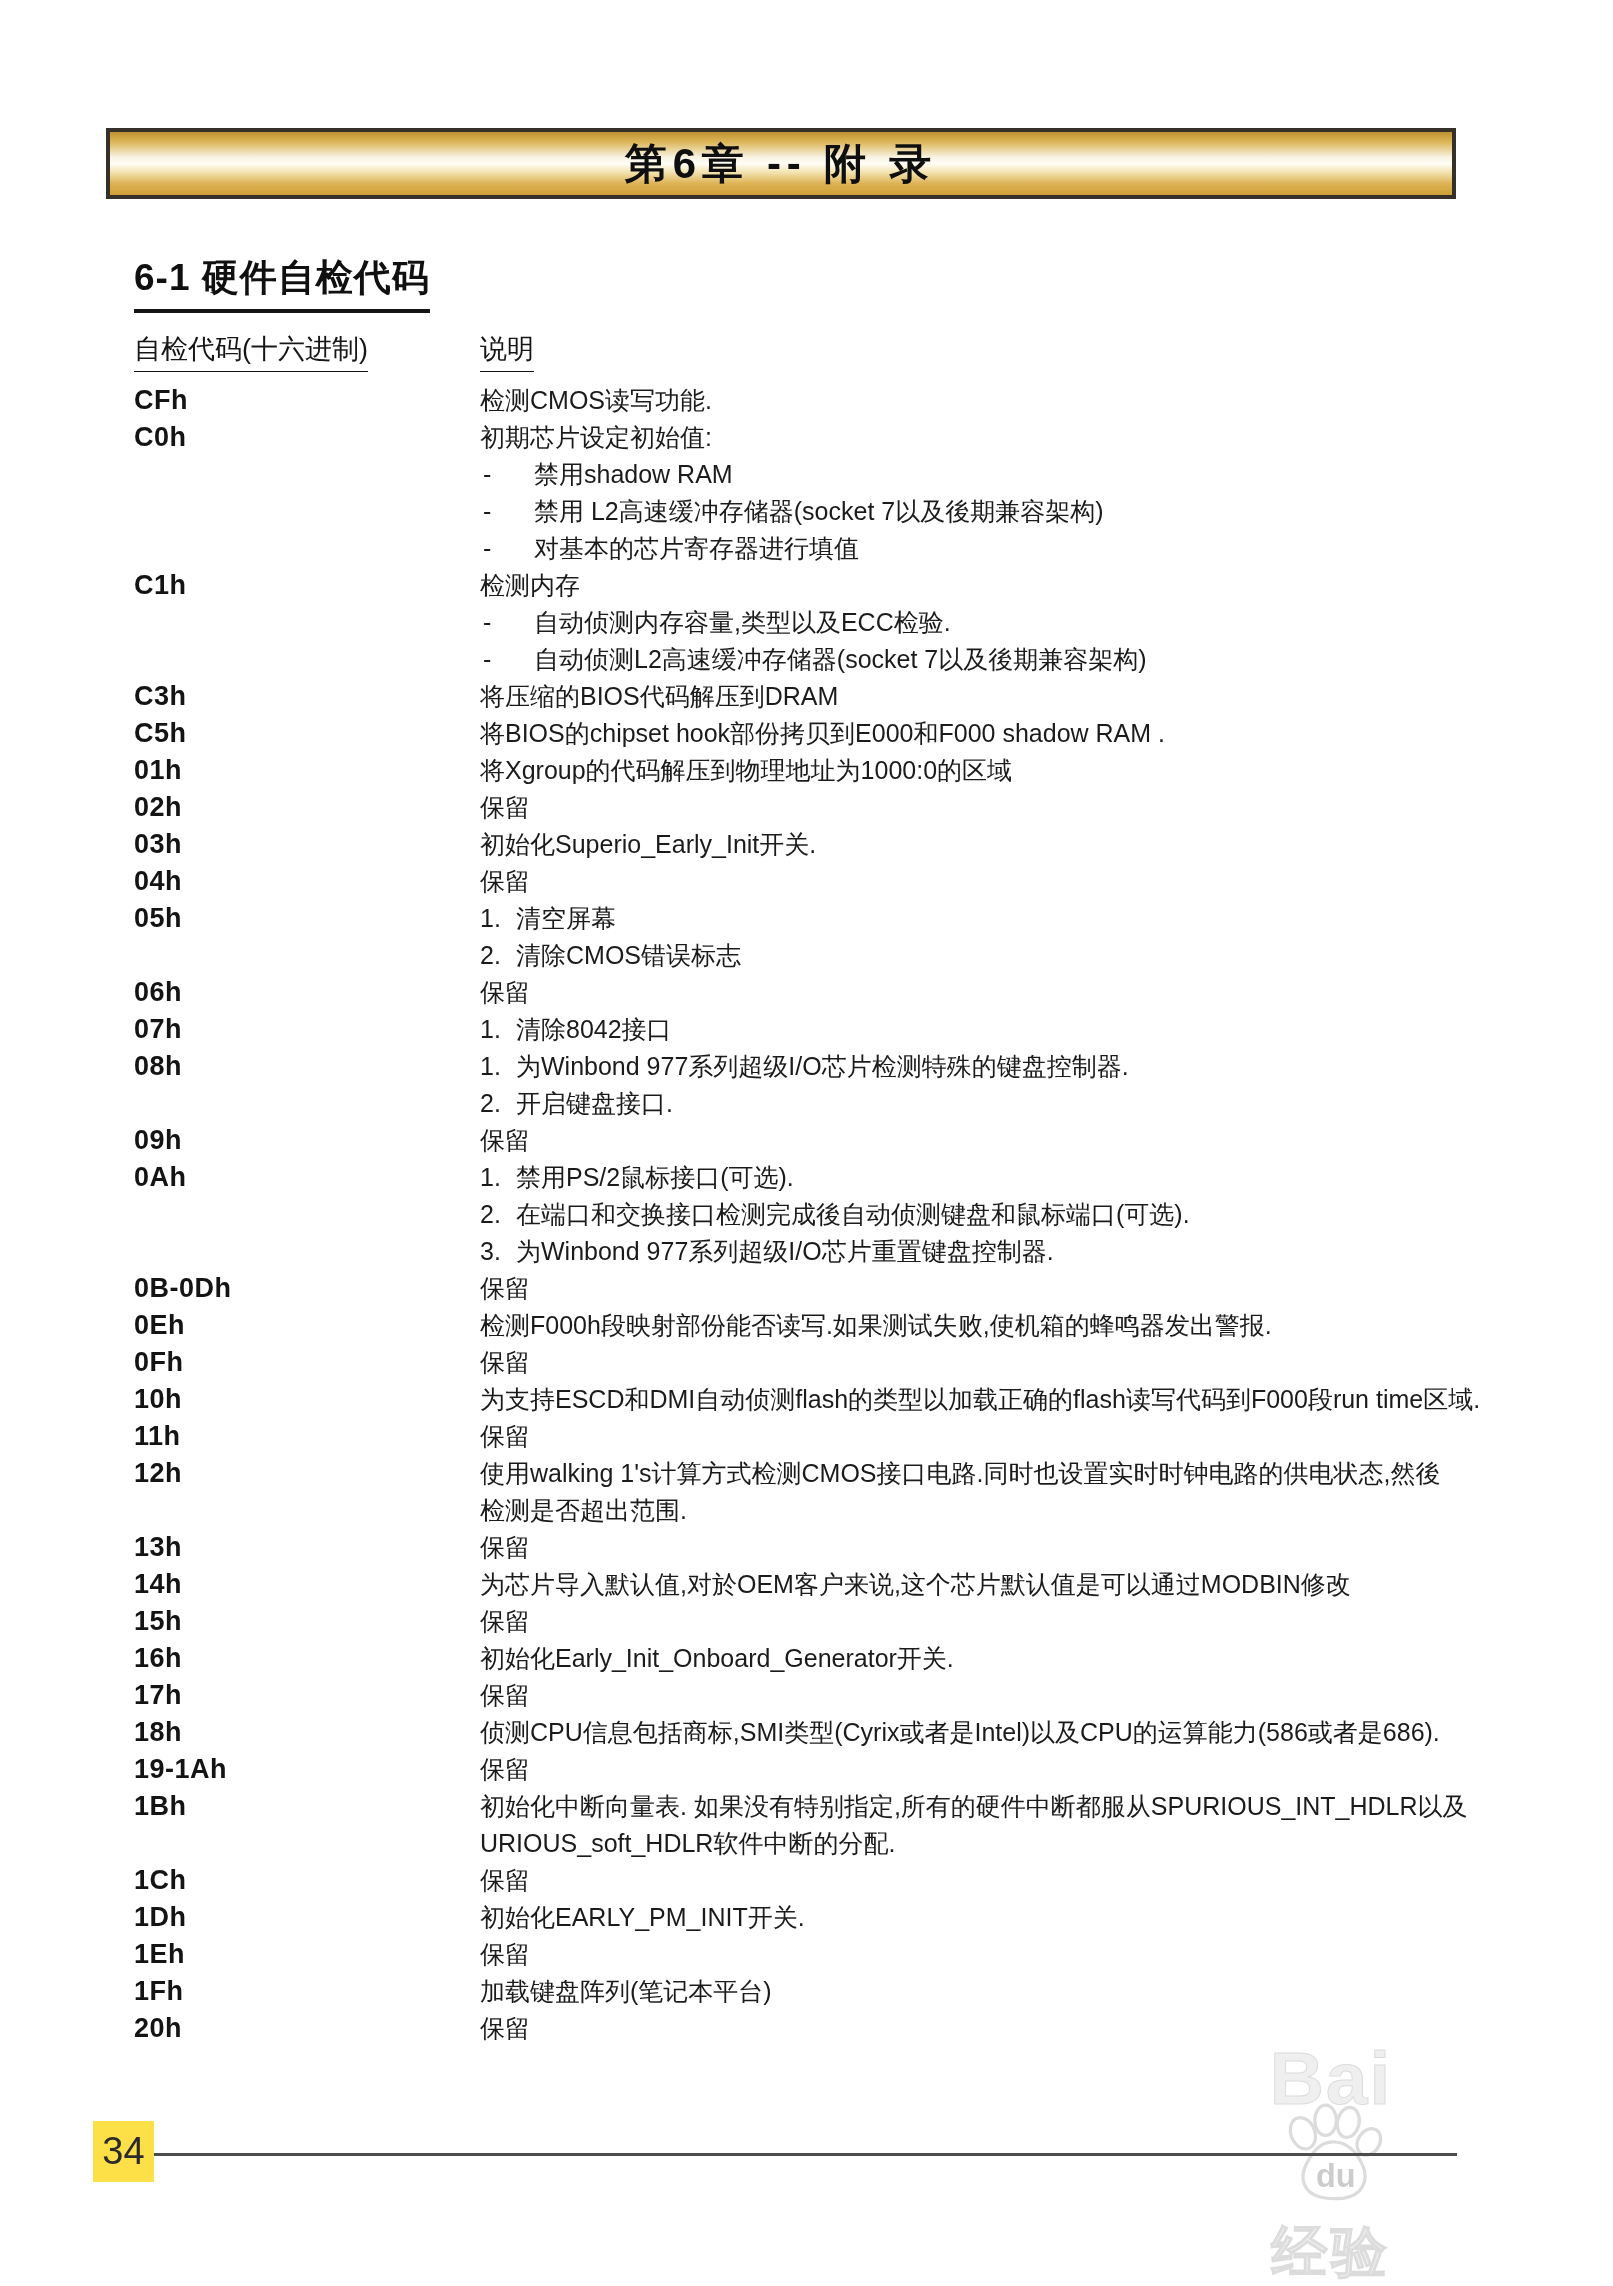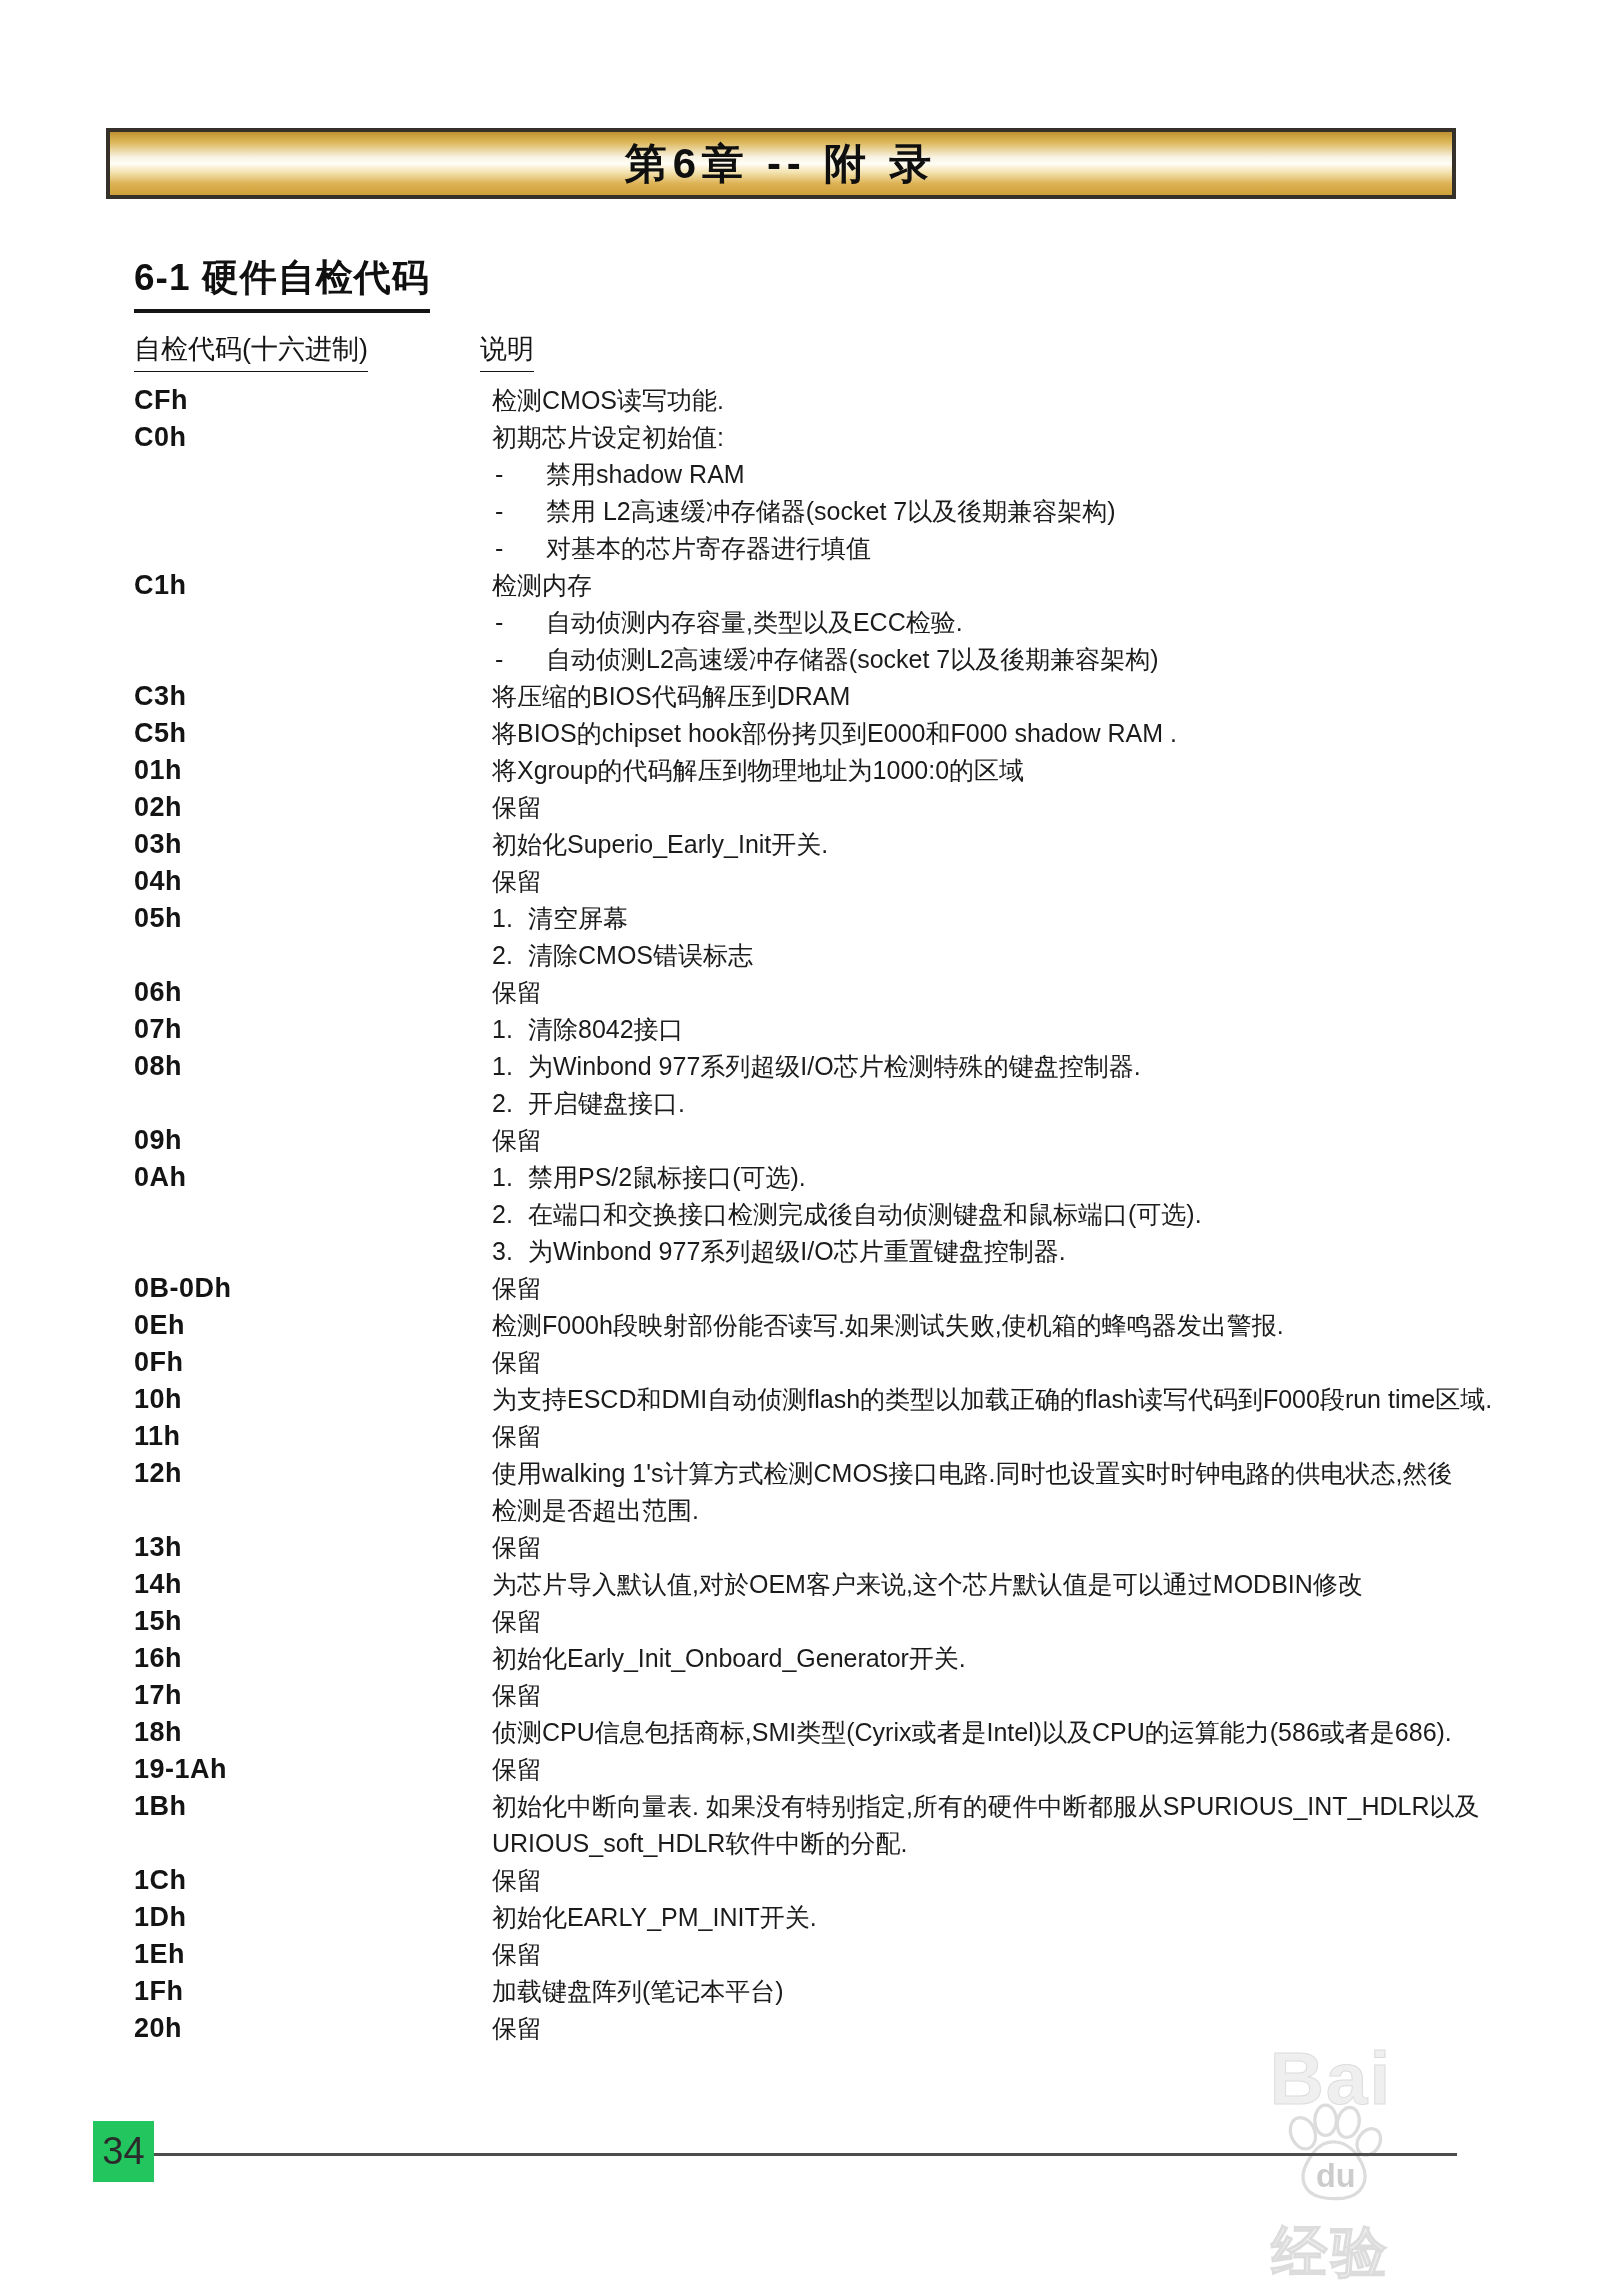--- a/index.html
+++ b/index.html
@@ -25,28 +25,28 @@
   .col1 { position:absolute; left:0; border-bottom:1.9px solid #141414; padding-bottom:3.8px; }
   .col2 { position:absolute; left:346px; border-bottom:1.9px solid #141414; padding-bottom:3.8px; }
   
   .table-body { position:absolute; left:134px; top:382px; width:1412px; }
   .row { display:flex; align-items:flex-start; }
   .code {
     width:346px; flex:0 0 346px; font-weight:bold; font-size:27px;
     line-height:37px; color:#141414; letter-spacing:0.5px;
   }
   .desc { flex:1; font-size:25px; color:#1b1b1b; }
-  .line { height:37px; line-height:37px; white-space:nowrap;margin-left:12px; }
+  .line { height:37px; line-height:37px; white-space:nowrap; }
   .line .marker { display:inline-block; }
   .line.num .marker { width:36px; }
   .line.dash .marker { width:54px; padding-left:2.9px; box-sizing:border-box; }
   
   .footer-rule { position:absolute; left:154px; top:2153px; width:1303px; height:2.9px; background:#4d4d4d; z-index:3; }
   .page-number-box {
-    position:absolute; left:93px; top:2121px; width:61px; height:61px; background:#22c55e;
+    position:absolute; left:93px; top:2121px; width:61px; height:61px; background:#fde047;
     display:flex; align-items:center; justify-content:center; font-size:38px; color:#2b2b2b; z-index:2;
   }
   
   .watermark { position:absolute; left:1105px; top:2041px; width:452px; text-align:center; z-index:1; }
   .wm-brand { display:flex; align-items:center; justify-content:center;flex-direction:column; }
   .wm-bai {
     font-size:75px; font-weight:bold; line-height:1; color:#efefef;
     -webkit-text-stroke:1px #dcdcdc; letter-spacing:1.9px;
   }
   .wm-paw { width:108px; height:108px; margin:0 -3.8px; position:relative; top:-13.4px; }

